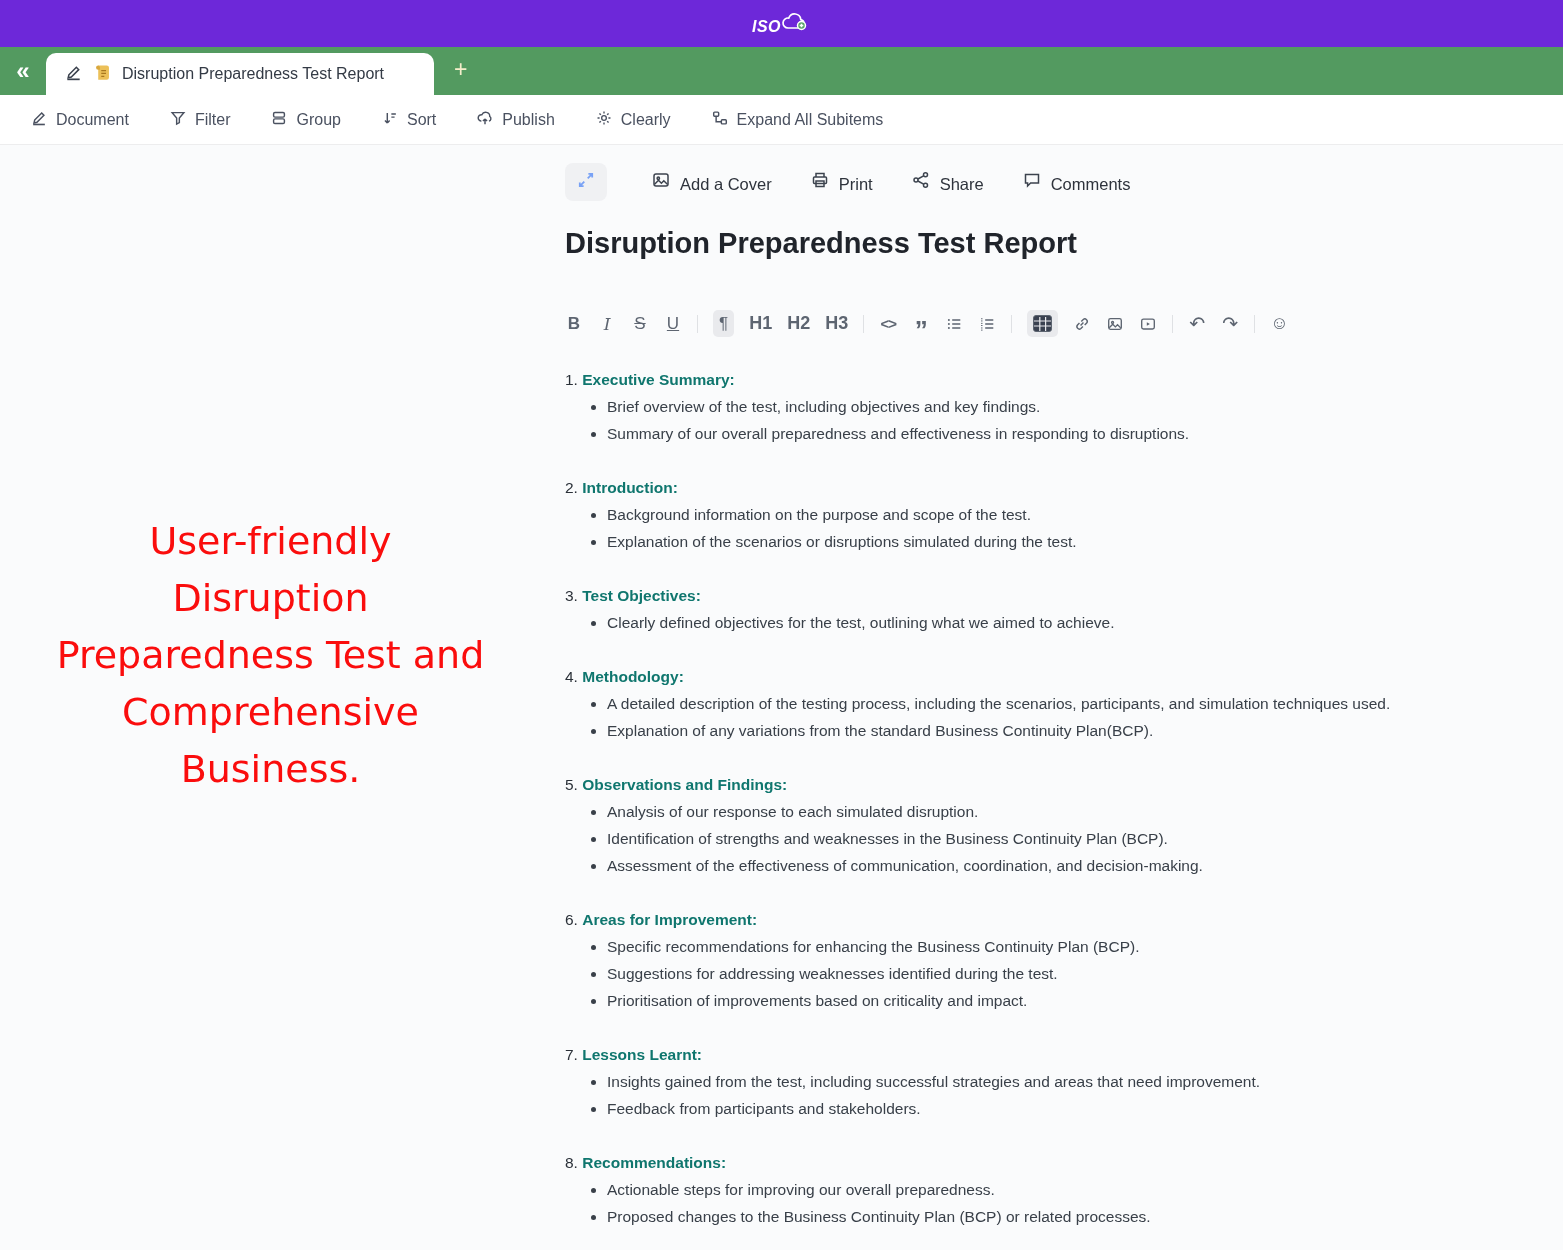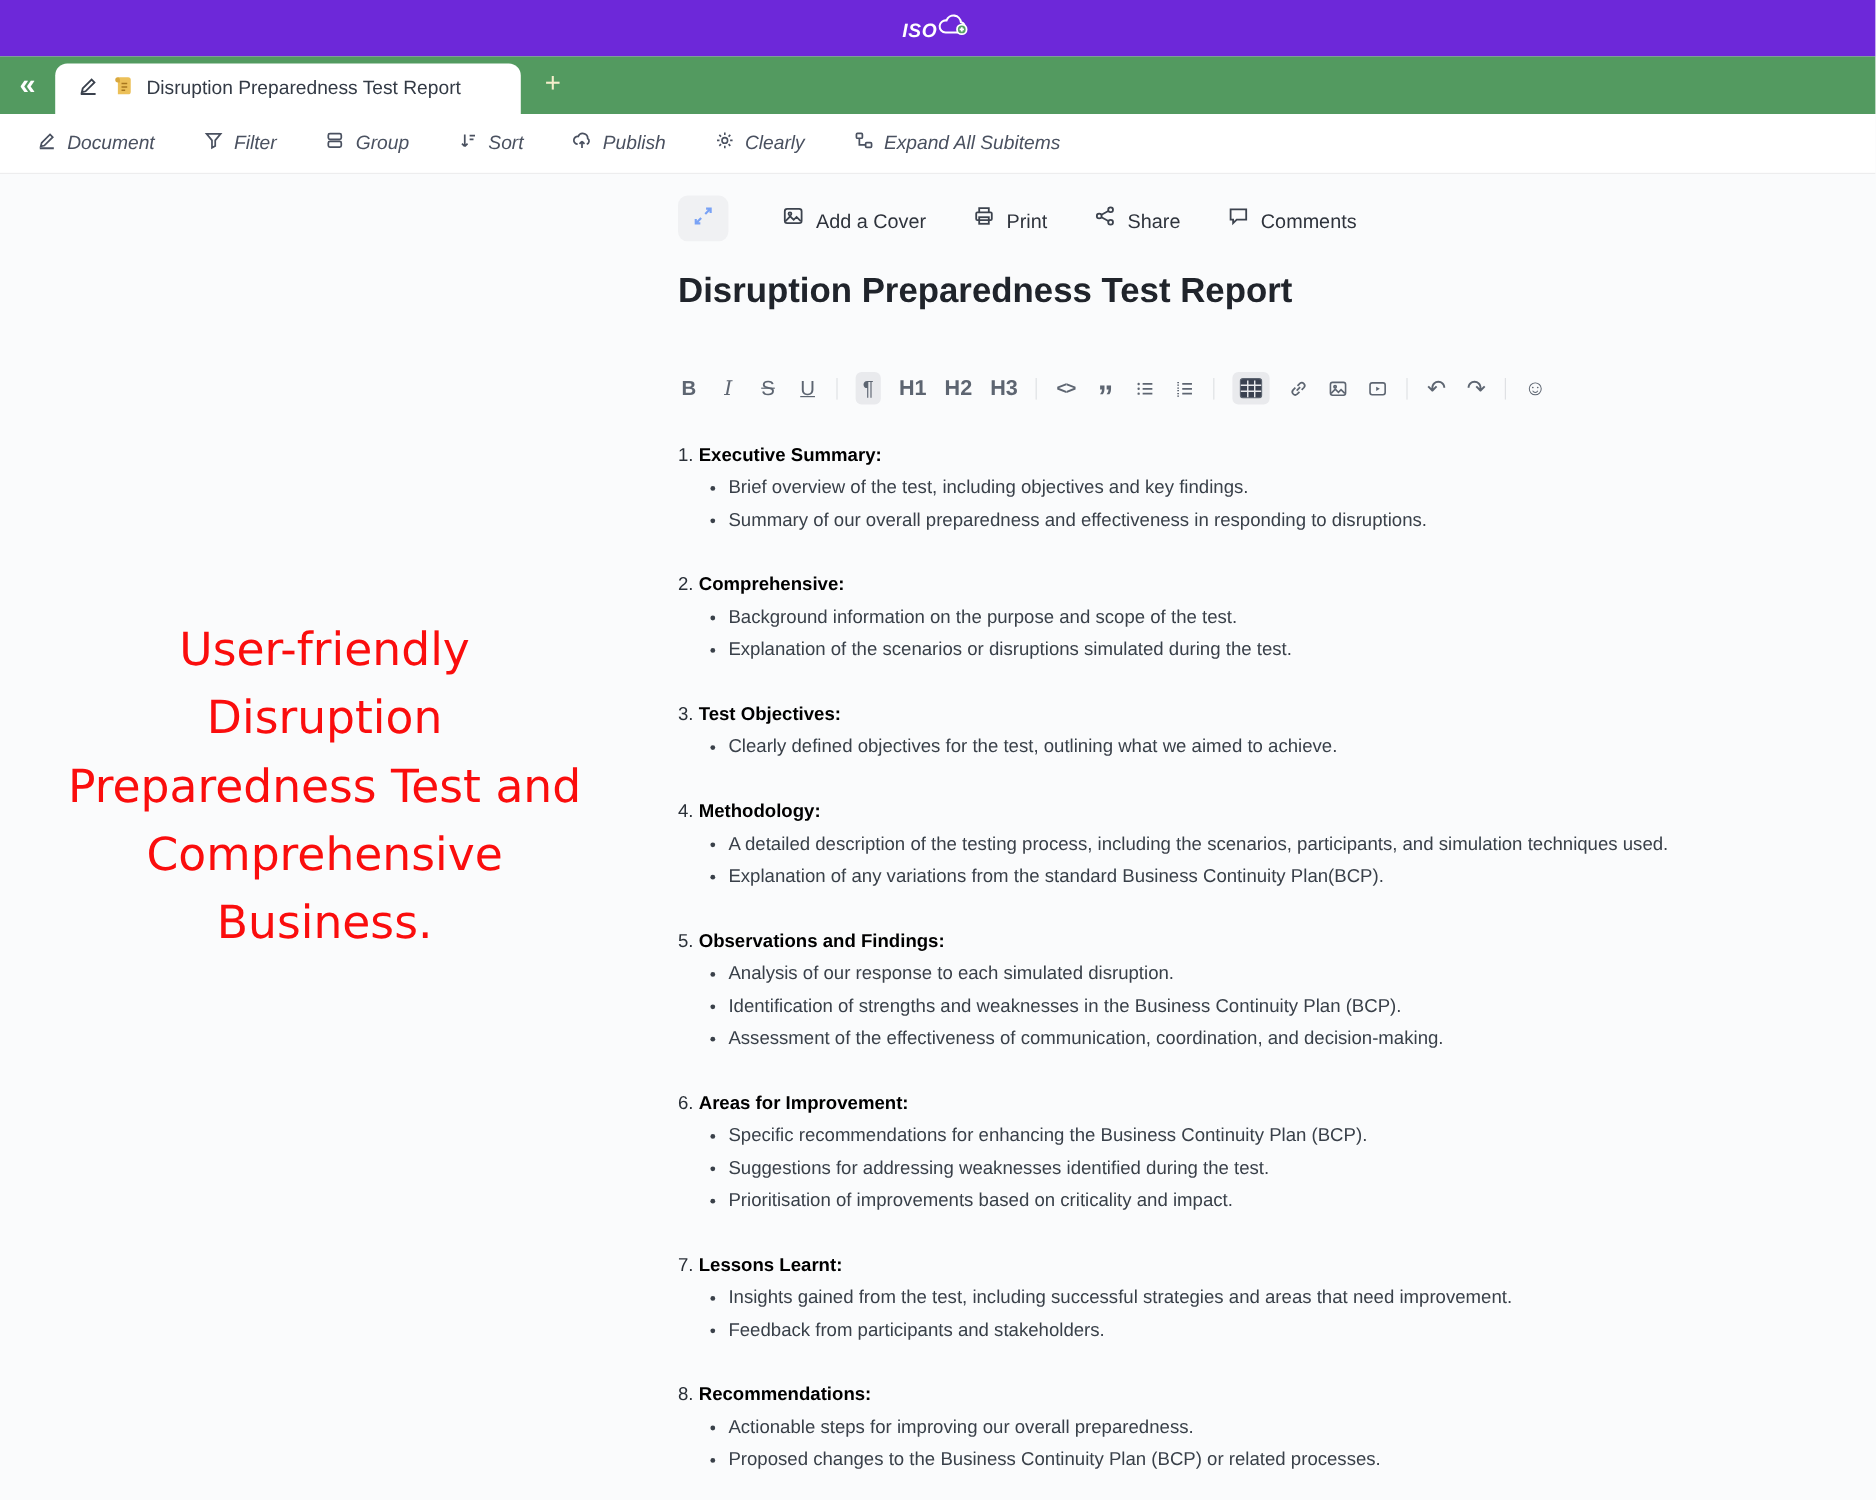--- a/index.html
+++ b/index.html
@@ -12,21 +12,21 @@
   .logo-text { font-size:16px; font-weight:800; letter-spacing:.5px; margin-right:-4px; position:relative; top:3px;}
 
   
   .tabbar { height:48px; background:#539a60; display:flex; align-items:flex-end; }
   .collapse-btn { width:46px; align-self:center; text-align:center; color:#fff; font-size:24px; font-weight:700; cursor:pointer; line-height:1; }
   .tab { height:42px; background:#fff; border-radius:10px 10px 0 0; display:flex; align-items:center; gap:10px; padding:0 26px 0 18px; min-width:388px; }
   .tab-label { font-size:16px; color:#333a45; white-space:nowrap; }
   .newtab-btn { align-self:center; color:#f5eecb; font-size:23px; margin-left:20px; line-height:1; padding-bottom:4px; cursor:pointer; }
 
   
-  .menubar { height:50px; background:#fff; border-bottom:1px solid #ededee; display:flex; align-items:center; padding-left:30px; gap:40px;font-style:italic; }
+  .menubar { height:50px; background:#fff; border-bottom:1px solid #ededee; display:flex; align-items:center; padding-left:30px; gap:40px; }
   .menu-item { display:flex; align-items:center; gap:8px; color:#4a5160; font-size:16px; cursor:pointer; white-space:nowrap; }
   .menu-item svg { stroke:#4a5160; }
 
   
   .content { position:relative; height:1105px; background:#fafbfc; }
 
   .doc { margin-left:565px; width:930px; padding-top:18px; }
 
   .doc-actions { display:flex; align-items:center; gap:38px; }
   .expand-btn { width:42px; height:38px; background:#f0f1f3; border-radius:8px; display:flex; align-items:center; justify-content:center; margin-right:6px; cursor:pointer; }
@@ -48,21 +48,21 @@
   .g-code { font-size:15px; font-weight:600; letter-spacing:-1px; }
   .g-quote { font-size:26px; font-weight:800; line-height:10px; position:relative; top:6px; }
   .g-arrow { font-size:19px; }
   .g-emoji { font-size:18px; }
   .fmt svg { stroke:#5d6571; }
 
   
   .doc-body { margin-top:30px; width:880px; font-size:15.5px; color:#394049; }
   .section { margin-bottom:28px; }
   .sec-head { line-height:26px; color:#2a3038; }
-  .sec-head b { font-weight:700; color:#000000; }
+  .sec-head b { font-weight:700; color:#0f766e; }
   .section ul { margin-top:1px; padding-left:42px; list-style:disc; }
   .section li { line-height:26px; margin-top:1px; }
 
   
   .annotation { position:absolute; left:48px; top:368px; width:445px; text-align:center;
                 color:#fa0d0d; font-size:38px; line-height:57px; font-family:cursive, "DejaVu Sans", sans-serif; }
 </style>
 </head>
 <body>
 
@@ -279,21 +279,21 @@
 
       <div class="section">
         <div class="sec-head"><span>1.</span> <b>Executive Summary:</b></div>
         <ul>
           <li>Brief overview of the test, including objectives and key findings.</li>
           <li>Summary of our overall preparedness and effectiveness in responding to disruptions.</li>
         </ul>
       </div>
 
       <div class="section">
-        <div class="sec-head"><span>2.</span> <b>Comprehensive:</b></div>
+        <div class="sec-head"><span>2.</span> <b>Introduction:</b></div>
         <ul>
           <li>Background information on the purpose and scope of the test.</li>
           <li>Explanation of the scenarios or disruptions simulated during the test.</li>
         </ul>
       </div>
 
       <div class="section">
         <div class="sec-head"><span>3.</span> <b>Test Objectives:</b></div>
         <ul>
           <li>Clearly defined objectives for the test, outlining what we aimed to achieve.</li>

